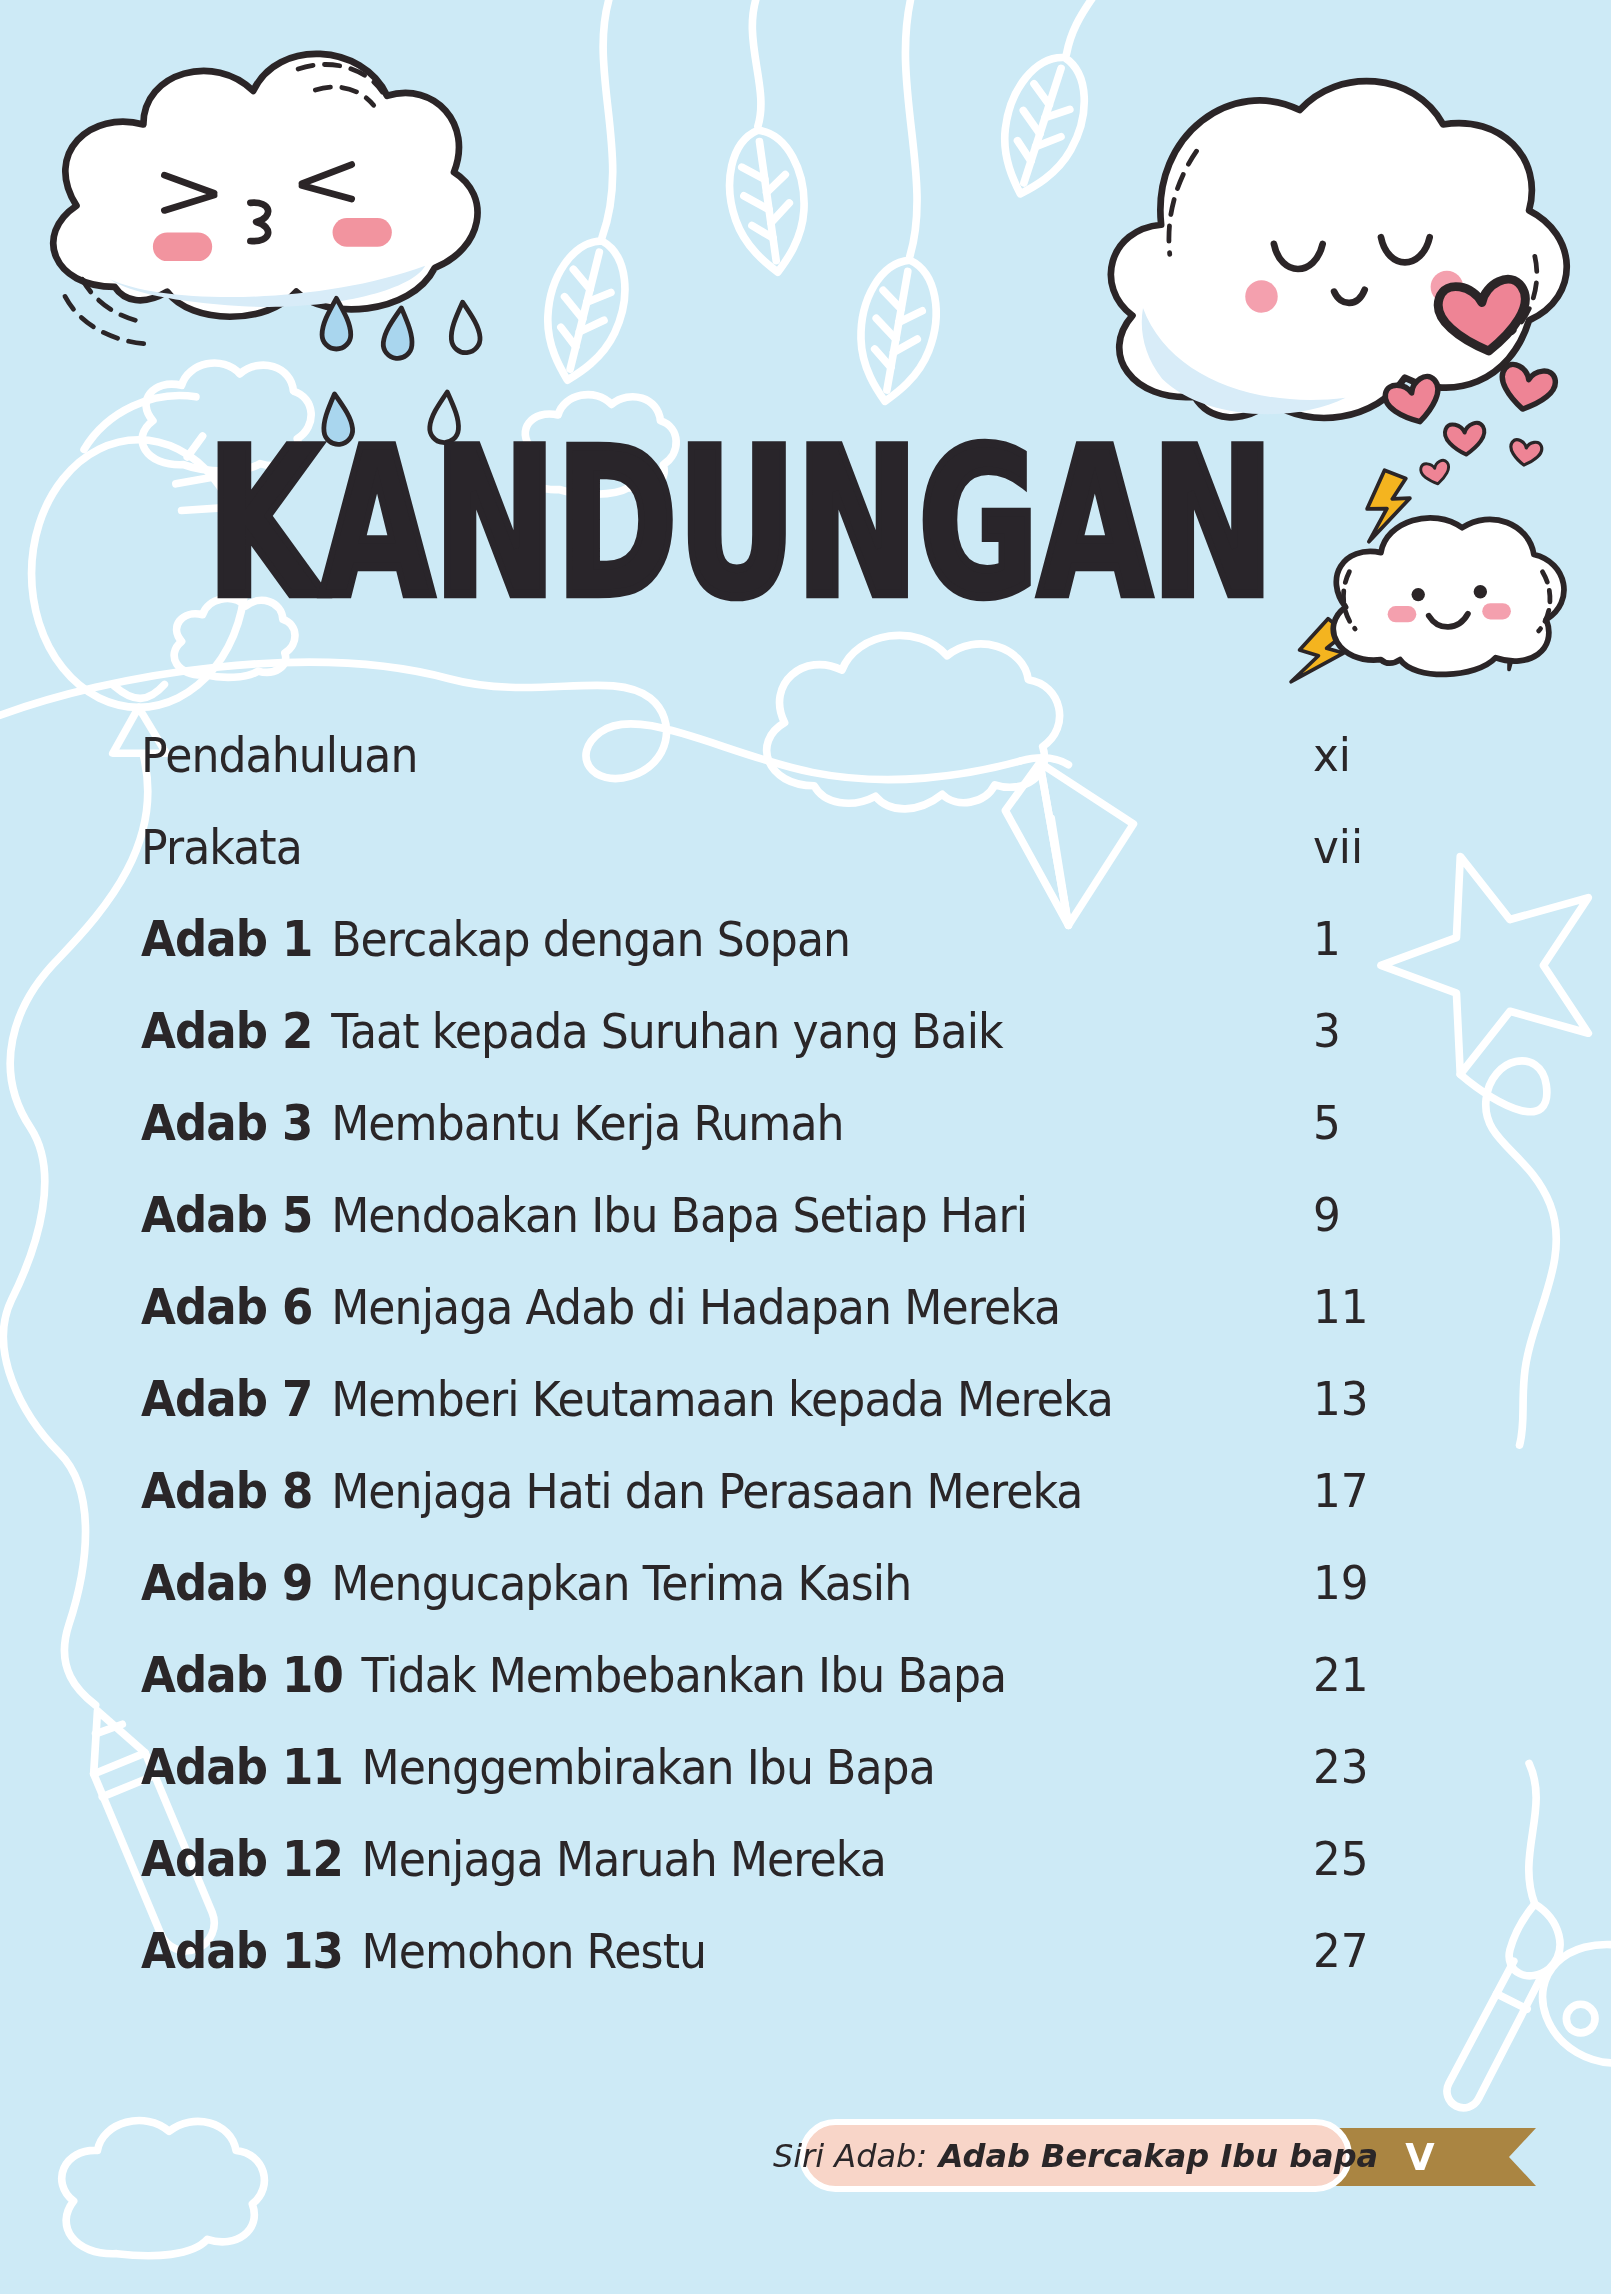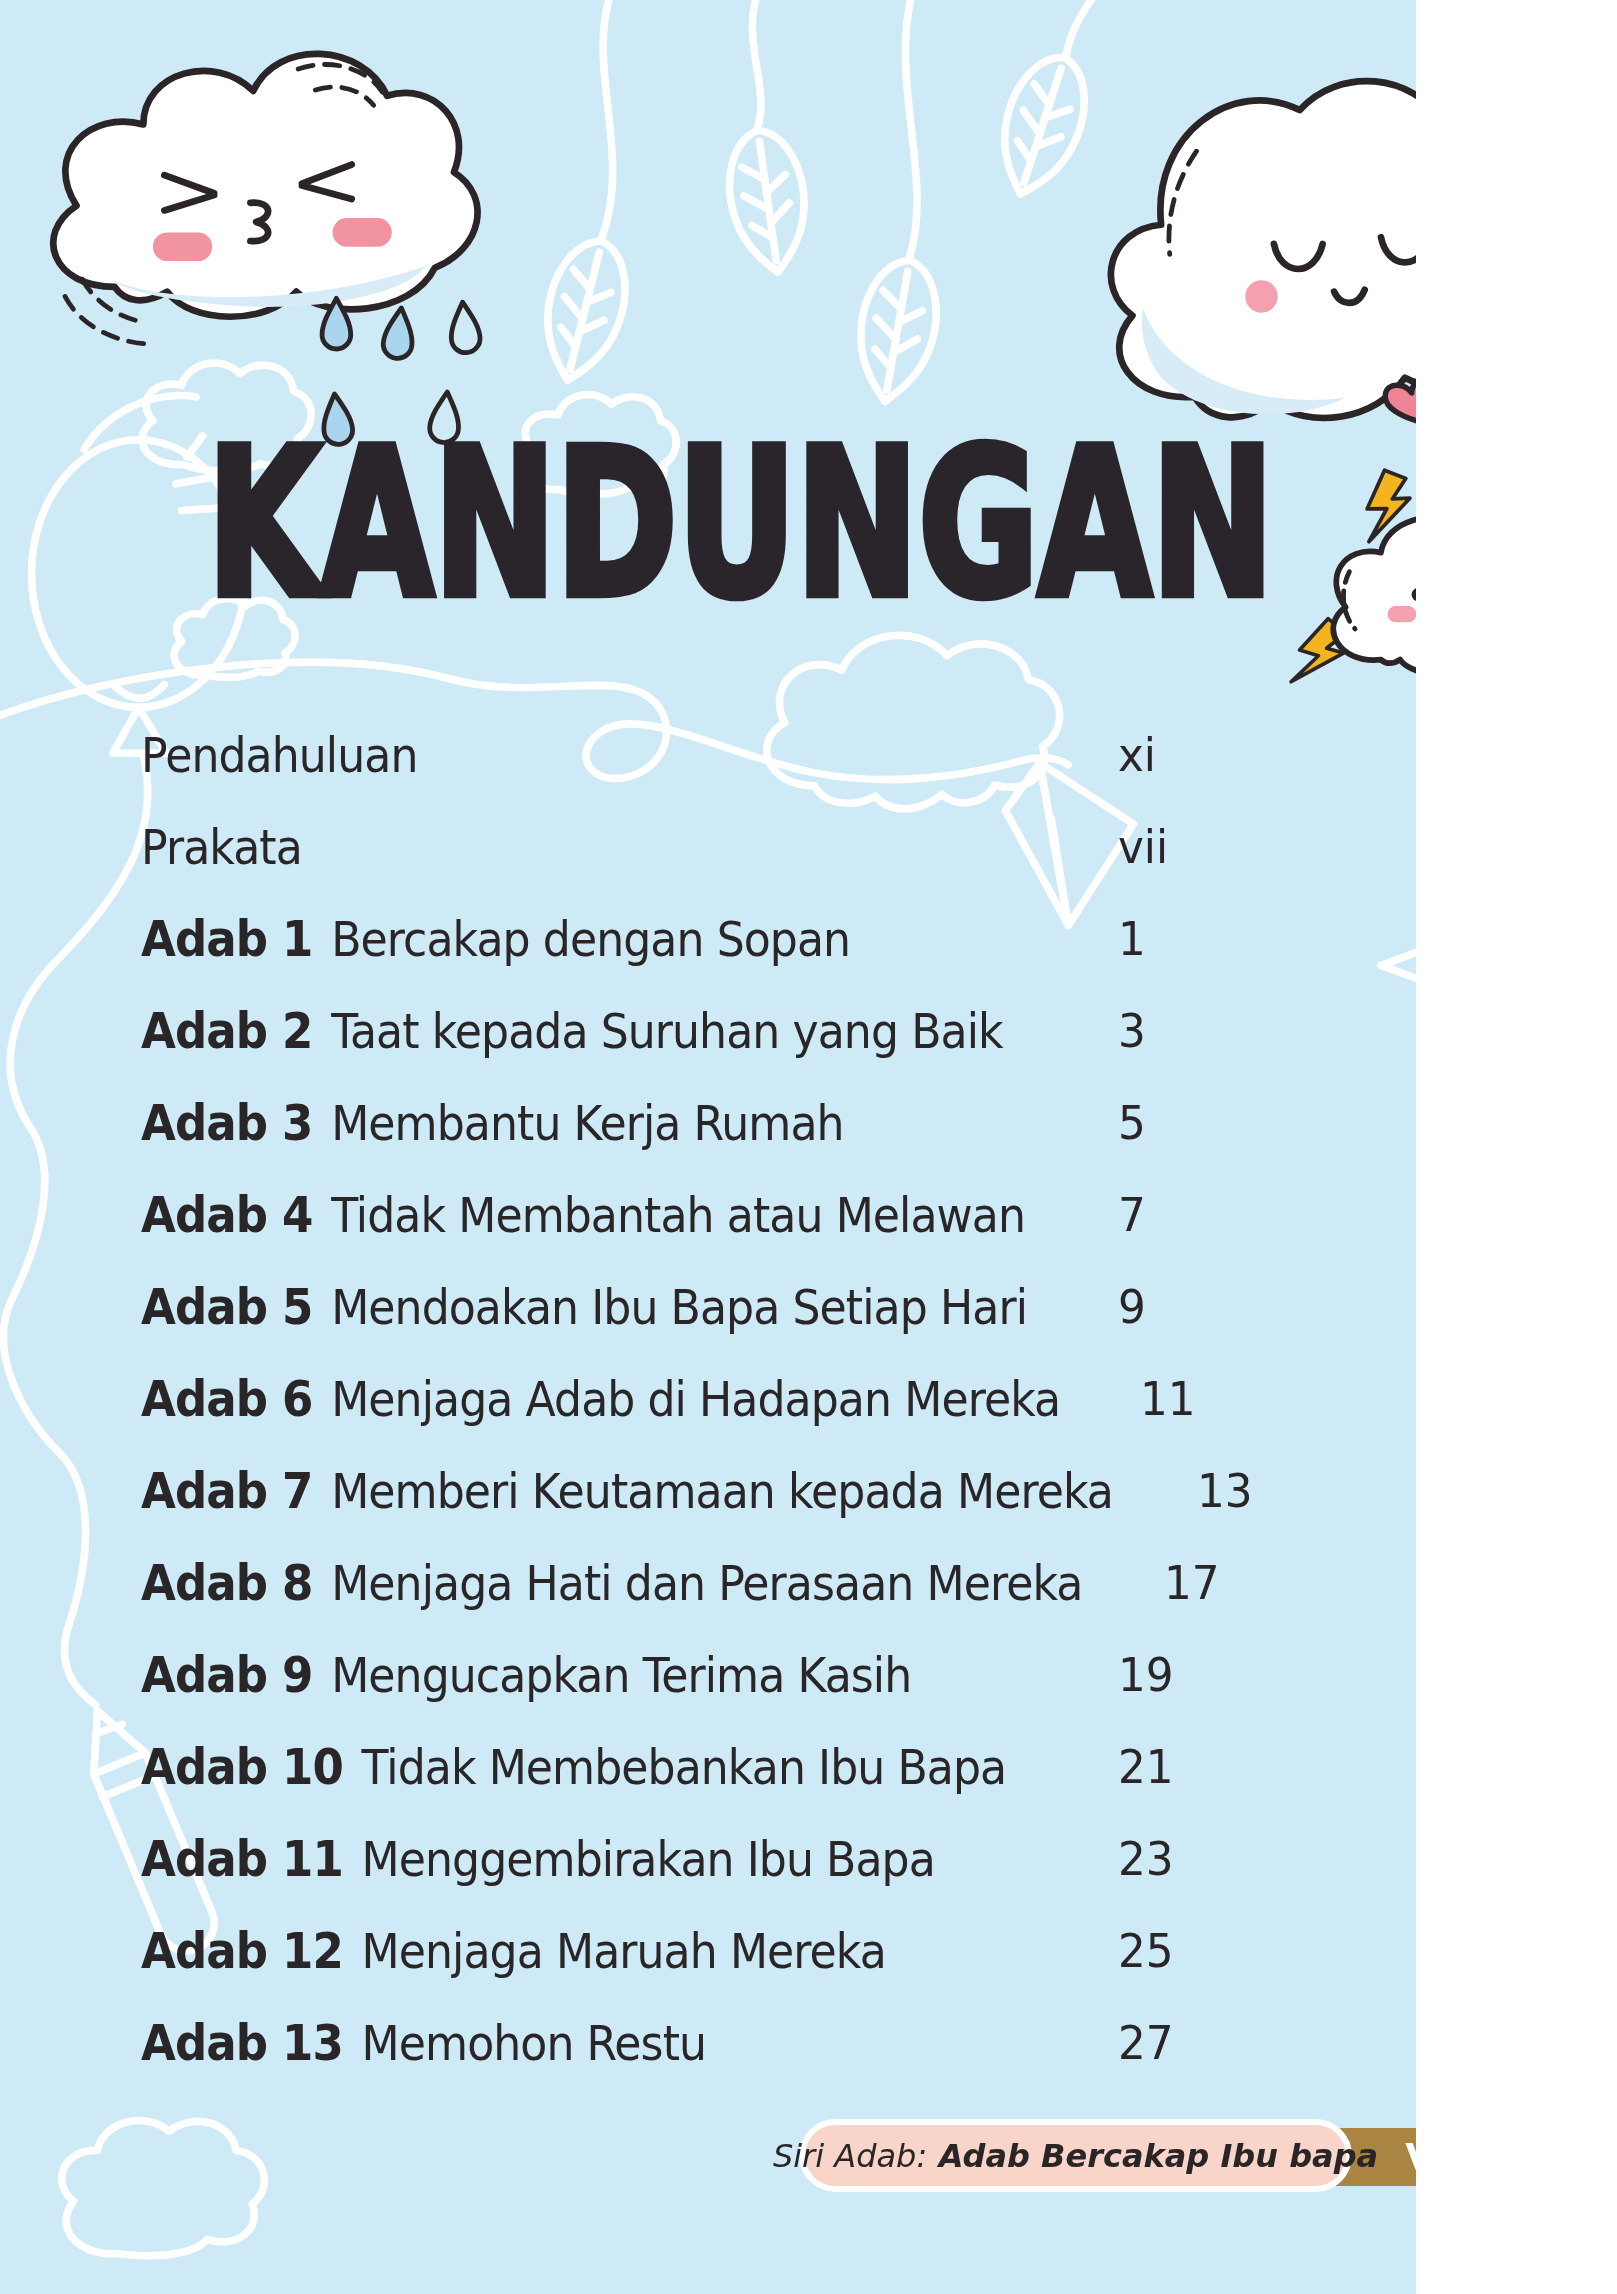--- a/index.html
+++ b/index.html
@@ -1,17 +1,17 @@
 <!DOCTYPE html>
 <html><head>
 <meta charset="utf-8">
 <style>
   html,body{margin:0;padding:0;}
   .page{
-    position:relative; width:1416px; height:2294px; overflow:hidden;
+    position:relative; width:1611px; height:2294px; overflow:hidden;
     background:#cdeaf6;
     font-family:"DejaVu Sans","Liberation Sans",sans-serif;
     color:#2a2628;
   }
   .bg-art{position:absolute; inset:0; z-index:1;}
   .title{
     position:absolute; top:423px; left:0; width:1477px; z-index:2;
     text-align:center; line-height:1;
     font-size:203px; font-weight:bold; color:#29252a;
     -webkit-text-stroke:8.6px #29252a;
@@ -234,27 +234,20 @@
     </div>
 
     <div class="toc-row">
       <div class="toc-label">
         <span class="toc-prefix">Adab 3</span>
         <span class="toc-title">Membantu Kerja Rumah</span>
       </div>
       <span class="toc-page">5</span>
     </div>
 
-    <div class="toc-row">
-      <div class="toc-label">
-        <span class="toc-prefix">Adab 4</span>
-        <span class="toc-title">Tidak Membantah atau Melawan</span>
-      </div>
-      <span class="toc-page">7</span>
-    </div>
 
     <div class="toc-row">
       <div class="toc-label">
         <span class="toc-prefix">Adab 5</span>
         <span class="toc-title">Mendoakan Ibu Bapa Setiap Hari</span>
       </div>
       <span class="toc-page">9</span>
     </div>
 
     <div class="toc-row">

